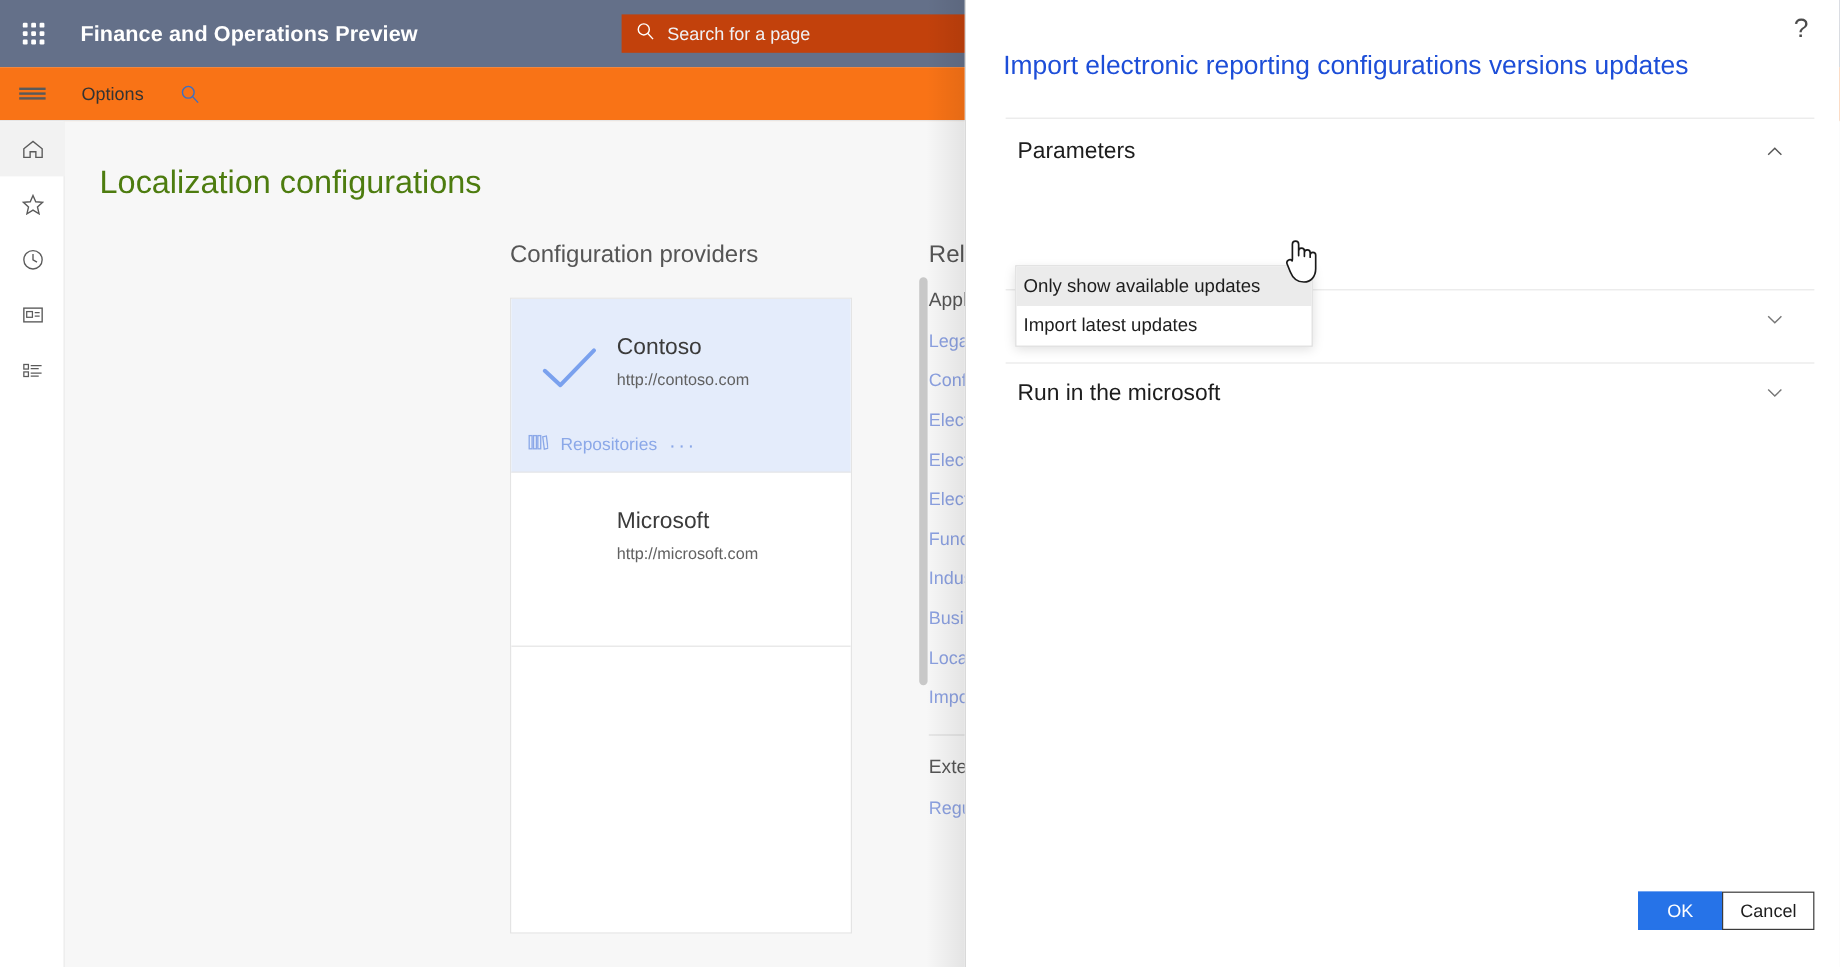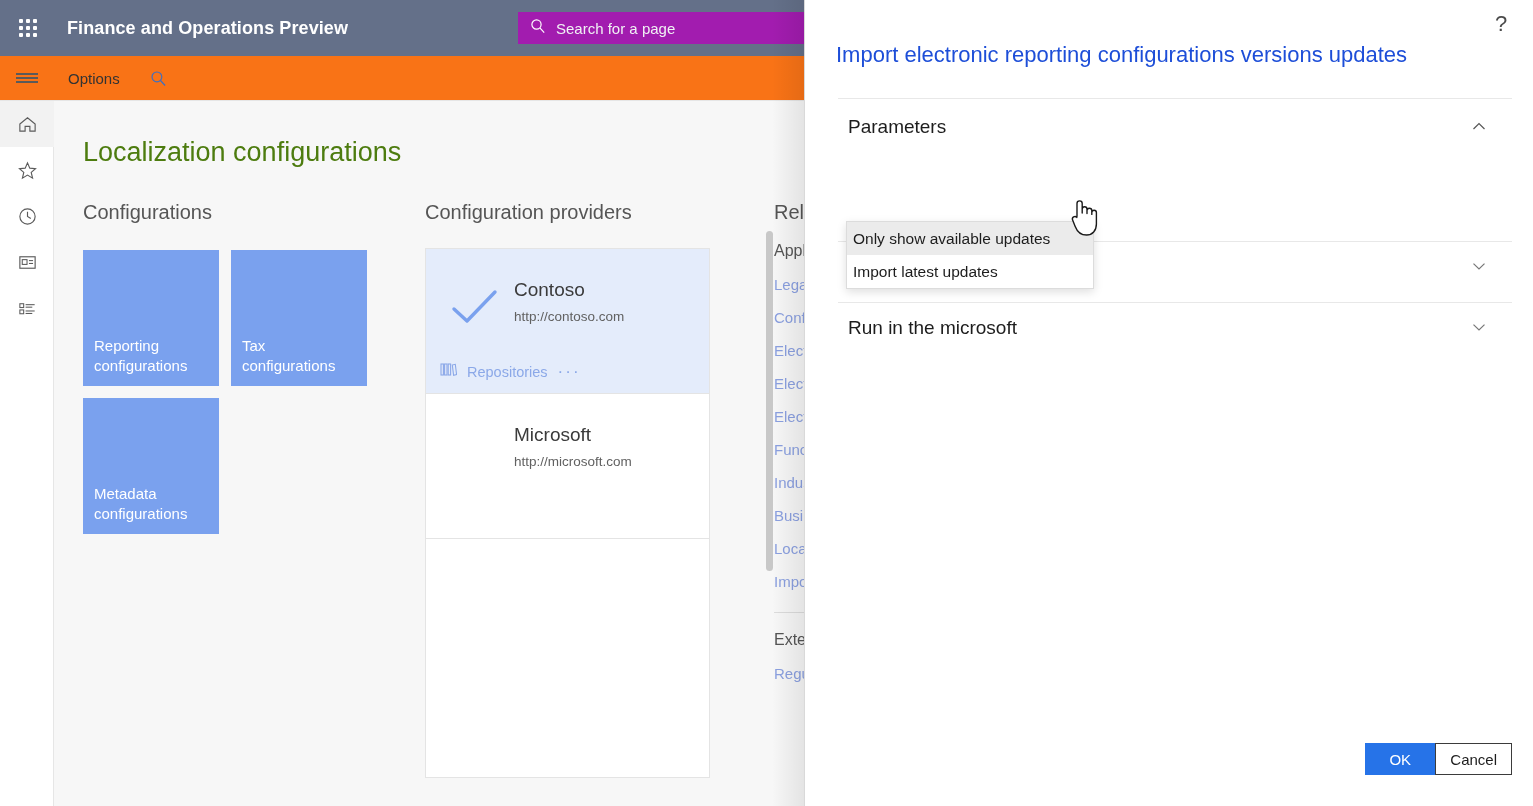--- a/index.html
+++ b/index.html
@@ -26,21 +26,21 @@
     display: grid; grid-template-columns: repeat(3, 4px); grid-template-rows: repeat(3, 4px);
     gap: 3px;
   }
   .waffle-grid i { display: block; width: 4px; height: 4px; background: #ffffff; border-radius: 1px; }
   .app-title {
     color: #ffffff; font-size: 18px; font-weight: bold; letter-spacing: .1px;
     margin-left: 11px;
   }
   .topsearch {
     position: absolute; left: 518px; top: 12px; width: 420px; height: 32px;
-    background: #a21caf; display: flex; align-items: center; padding: 0 12px;
+    background: #c2410c; display: flex; align-items: center; padding: 0 12px;
   }
   .topsearch .mag { margin-right: 10px; display: block; }
   .topsearch .ph { color: #f0f1f4; font-size: 15px; }
 
   .cmdbar {
     position: absolute; left: 0; top: 56px; width: 1533px; height: 45px;
     background: #f97316; border-bottom: 1px solid #e6e6e6;
     display: flex; align-items: center;
   }
   .hamburger { width: 54px; height: 44px; display: flex; align-items: center; justify-content: center; }
@@ -241,34 +241,20 @@
           <line x1="9" y1="9.6" x2="16" y2="9.6" stroke="#5b5b5b" stroke-width="1.1"></line>
           <line x1="9" y1="13.6" x2="18.5" y2="13.6" stroke="#5b5b5b" stroke-width="1.1"></line>
           <line x1="9" y1="16.2" x2="16" y2="16.2" stroke="#5b5b5b" stroke-width="1.1"></line>
         </svg>
       </div>
     </div>
 
     <div class="content">
       <div class="page-title">Localization configurations</div>
 
-      <div class="col-configs">
-        <div class="col-head">Configurations</div>
-        <div class="tiles">
-          <div class="tile">
-            <span>Reporting configurations</span>
-          </div>
-          <div class="tile">
-            <span>Tax configurations</span>
-          </div>
-          <div class="tile">
-            <span>Metadata configurations</span>
-          </div>
-        </div>
-      </div>
 
       <div class="col-providers">
         <div class="col-head">Configuration providers</div>
         <div class="provider-list">
 
           <div class="provider selected">
             <span class="prov-check">
               <svg width="50" height="42" viewBox="0 0 50 42">
                   <path d="M4 22 L17 34 L45 5" fill="none" stroke="#7aa1ee" stroke-width="3.4" stroke-linecap="round" stroke-linejoin="round"></path>
                 </svg>

